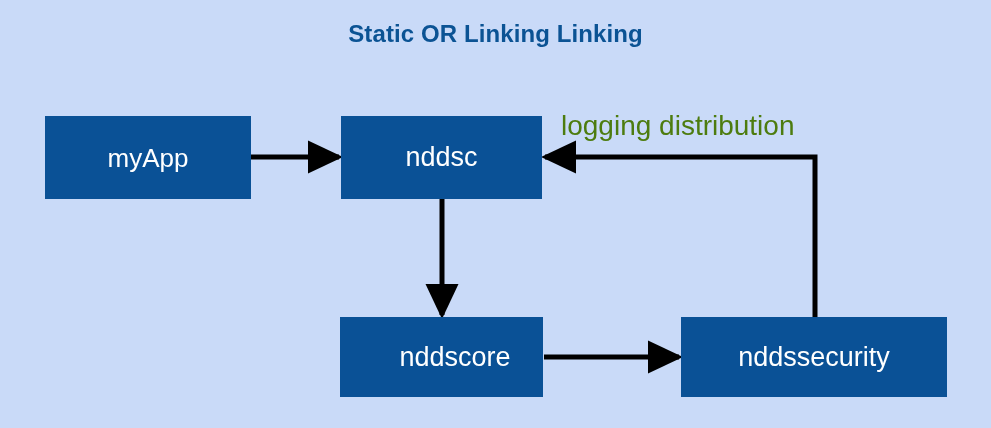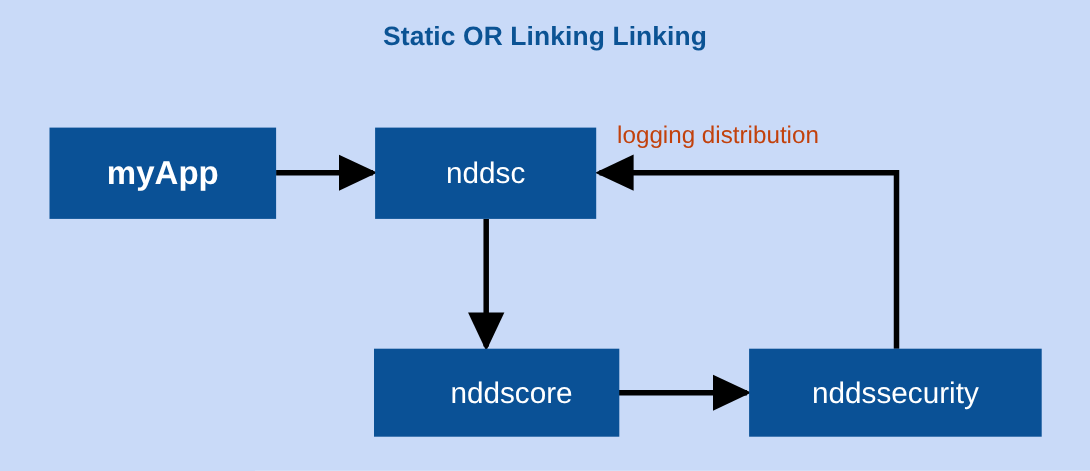--- a/index.html
+++ b/index.html
@@ -40,43 +40,43 @@
     box-sizing: border-box;
     color: #ffffff;
   }
   .node-label {
     font-size: 27px;
     color: #ffffff;
     line-height: 1;
     white-space: nowrap;
   }
   .node-label.bold {
-    font-weight: bold;
-    font-size: 30px;
+    font-weight: normal;
+    font-size: 26px;
   }
   
   #node-myapp        { left: 45px;  top: 116px; width: 206px; height: 83px; }
   #node-nddsc        { left: 341px; top: 116px; width: 201px; height: 83px; }
-  #node-nddscore     { left: 340px; top: 317px; width: 223px; height: 80px; padding-left: 27px; }
+  #node-nddscore     { left: 340px; top: 317px; width: 203px; height: 80px; padding-left: 27px; }
   #node-nddssecurity { left: 681px; top: 317px; width: 266px; height: 80px; justify-content: center; }
 
   #edge-layer {
     position: absolute;
     left: 0;
     top: 0;
     width: 991px;
     height: 428px;
     pointer-events: none;
   }
   #edge-label-logging {
     position: absolute;
     left: 561px;
     top: 110px;
-    font-size: 22px;
-    color: #c2410c;
+    font-size: 28px;
+    color: #4d7c0f;
     white-space: nowrap;
   }
 </style>
 </head>
 <body>
 
 <div id="diagram-canvas">
 
   <div id="diagram-title">Static OR Linking Linking</div>
 

